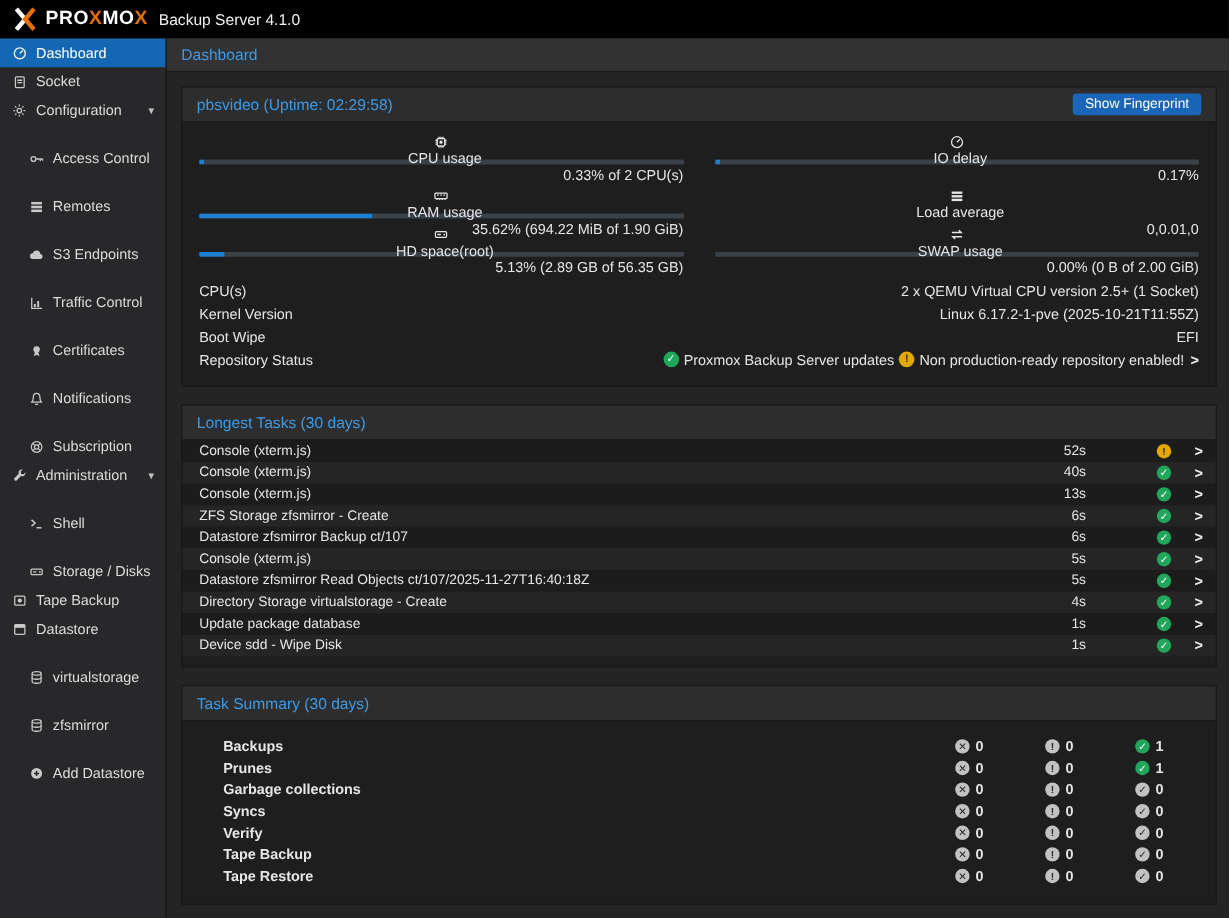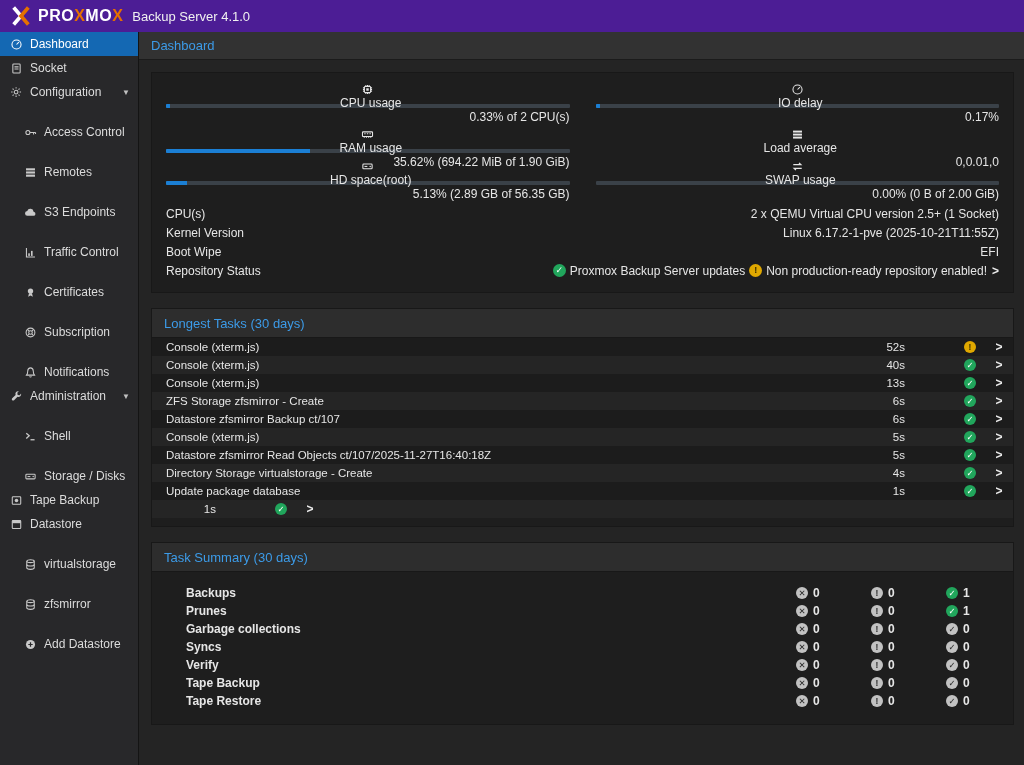--- a/index.html
+++ b/index.html
@@ -1,19 +1,19 @@
 <!DOCTYPE html>
 <html><head>
 <meta charset="utf-8">
 <style>
   html,body{margin:0;padding:0;width:1024px;height:765px;background:#242424;
     font-family:"Liberation Sans","DejaVu Sans",sans-serif;color:#e6e6e6;overflow:hidden;}
   .app{display:flex;flex-direction:column;height:100%;}
   
-  .topbar{height:32px;background:#4c1d95;display:flex;align-items:center;padding:0 10px;flex:0 0 auto;}
+  .topbar{height:32px;background:#000000;display:flex;align-items:center;padding:0 10px;flex:0 0 auto;}
   .logo{width:22px;height:22px;margin-right:6px;flex:0 0 auto;}
   .brand{font-weight:bold;font-size:16px;letter-spacing:.5px;color:#fff;display:flex;}
   .brand .ox{color:#E57000;}
   .product{font-size:13px;margin-left:9px;color:#f0f0f0;}
   
   .main{display:flex;flex:1;min-height:0;}
   .sidebar{width:138px;background:#28282a;border-right:1px solid #141414;flex:0 0 auto;overflow:hidden;}
   .side-item{height:24px;display:flex;align-items:center;font-size:12px;color:#dcdcdc;padding:0 8px 0 8px;cursor:pointer;white-space:nowrap;}
   .side-item.level1{padding-left:22px;margin-top:16px;}
   .side-item.selected{background:#1468b3;color:#fff;}
@@ -171,36 +171,36 @@
               <circle cx="8" cy="6.3" r="3.3" fill="currentColor" stroke="none"></circle>
               <path d="M6.2 9l-1.1 4.3 2.9-1.5 2.9 1.5L9.8 9z" fill="currentColor" stroke="none"></path>
             </svg>
           </span>
     <span class="lbl">Certificates</span>
 
   </div>
         <div class="side-item level1">
     <span class="icon">
             <svg class="ic" viewBox="0 0 16 16" width="13" height="13" fill="none" stroke="currentColor" stroke-width="1.3">
+              <path d="M8 2.3c-2.3 0-3.3 1.7-3.4 3.9l-.4 3.2-1.2 1.8h10l-1.2-1.8-.4-3.2C11.3 4 10.3 2.3 8 2.3z"></path>
+              <path d="M6.8 12.8a1.3 1.3 0 0 0 2.4 0"></path>
+            </svg>
+          </span>
+    <span class="lbl">Notifications</span>
+
+  </div>
+        <div class="side-item level1">
+    <span class="icon">
+            <svg class="ic" viewBox="0 0 16 16" width="13" height="13" fill="none" stroke="currentColor" stroke-width="1.3">
               <circle cx="8" cy="8" r="5.4"></circle>
               <circle cx="8" cy="8" r="2.2"></circle>
               <path d="M4.3 4.3l2 2M11.7 4.3l-2 2M4.3 11.7l2-2M11.7 11.7l-2-2"></path>
             </svg>
           </span>
     <span class="lbl">Subscription</span>
-
-  </div>
-        <div class="side-item level1">
-    <span class="icon">
-            <svg class="ic" viewBox="0 0 16 16" width="13" height="13" fill="none" stroke="currentColor" stroke-width="1.3">
-              <path d="M8 2.3c-2.3 0-3.3 1.7-3.4 3.9l-.4 3.2-1.2 1.8h10l-1.2-1.8-.4-3.2C11.3 4 10.3 2.3 8 2.3z"></path>
-              <path d="M6.8 12.8a1.3 1.3 0 0 0 2.4 0"></path>
-            </svg>
-          </span>
-    <span class="lbl">Notifications</span>
 
   </div>
         <div class="side-item">
     <span class="icon">
             <svg class="ic" viewBox="0 0 16 16" width="13" height="13" fill="none" stroke="currentColor" stroke-width="1.3">
               <path d="M13.6 4.3a3.3 3.3 0 0 1-4.4 4L5 12.5a1.6 1.6 0 0 1-2.3-2.3l4.2-4.2a3.3 3.3 0 0 1 4-4.4L9 3.5l.4 2.6 2.6.4z" fill="currentColor" stroke="none"></path>
             </svg>
           </span>
     <span class="lbl">Administration</span>
     <span class="caret" style="display: inline;">▼</span>
@@ -281,20 +281,24 @@
       </div>
 
     <div class="content">
       <div class="crumbbar">
         <span>Dashboard</span>
       </div>
 
       <div class="scroll">
 
         <div class="panel">
+          <div class="panel-hd">
+            <span>pbsvideo (Uptime: 02:29:58)</span>
+            <button class="btn">Show Fingerprint</button>
+          </div>
           <div class="status-body">
             <div class="gauge-grid">
               <div id="gauges-left">
                   <div class="gauge">
     <div class="g-top">
       <span class="icon">
                         <svg class="ic" viewBox="0 0 16 16" width="13" height="13" fill="none" stroke="currentColor" stroke-width="1.3">
                           <rect x="4.2" y="4.2" width="7.6" height="7.6" rx="1"></rect>
                           <rect x="6.5" y="6.5" width="3" height="3" fill="currentColor" stroke="none"></rect>
                           <path d="M6 4.2V2.4M8 4.2V2.4M10 4.2V2.4M6 13.6v-1.8M8 13.6v-1.8M10 13.6v-1.8M4.2 6H2.4M4.2 8H2.4M4.2 10H2.4M13.6 6h-1.8M13.6 8h-1.8M13.6 10h-1.8"></path>
@@ -496,20 +500,21 @@
               <div class="lt-row">
     <span class="lt-name">Update package database</span>
     <span class="lt-dur">1s</span>
     <span class="lt-sp"></span>
     <span class="lt-status">
                   <span class="mini green">✓</span>
                 </span>
     <span class="lt-chev">&gt;</span>
   </div>
               <div class="lt-row">
+    <span class="lt-name">Device sdd - Wipe Disk</span>
     <span class="lt-dur">1s</span>
     <span class="lt-sp"></span>
     <span class="lt-status">
                   <span class="mini green">✓</span>
                 </span>
     <span class="lt-chev">&gt;</span>
   </div>
             </div>
         </div>
 

